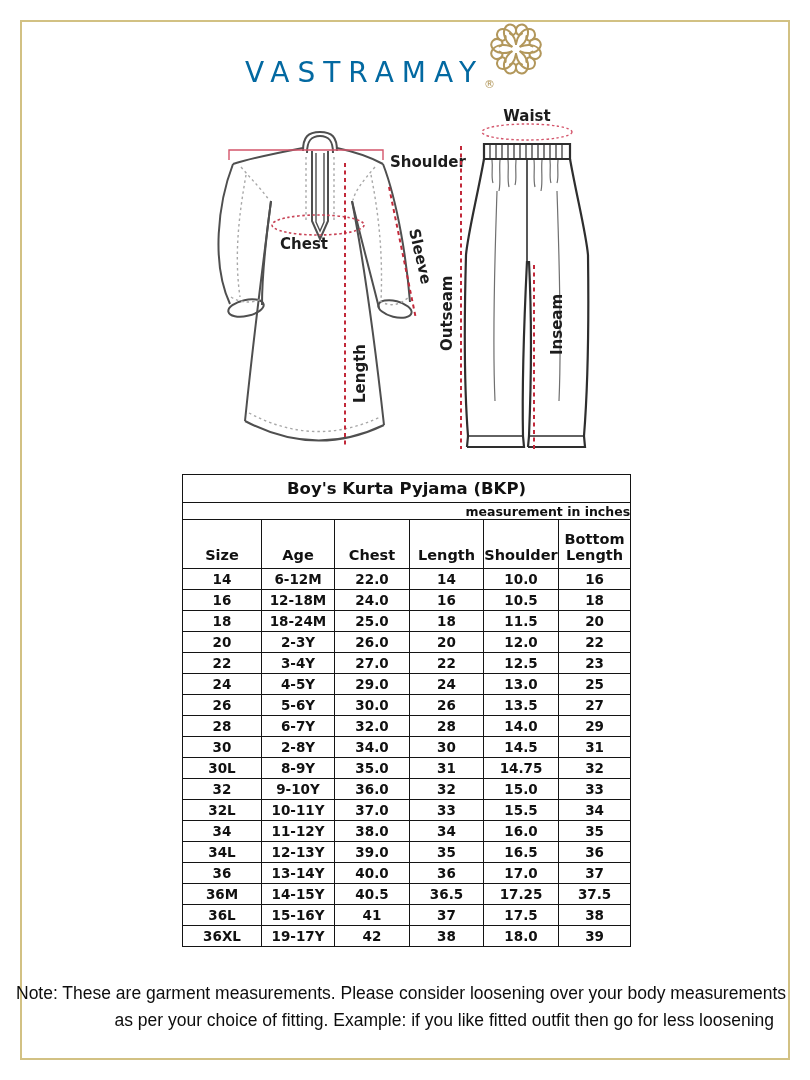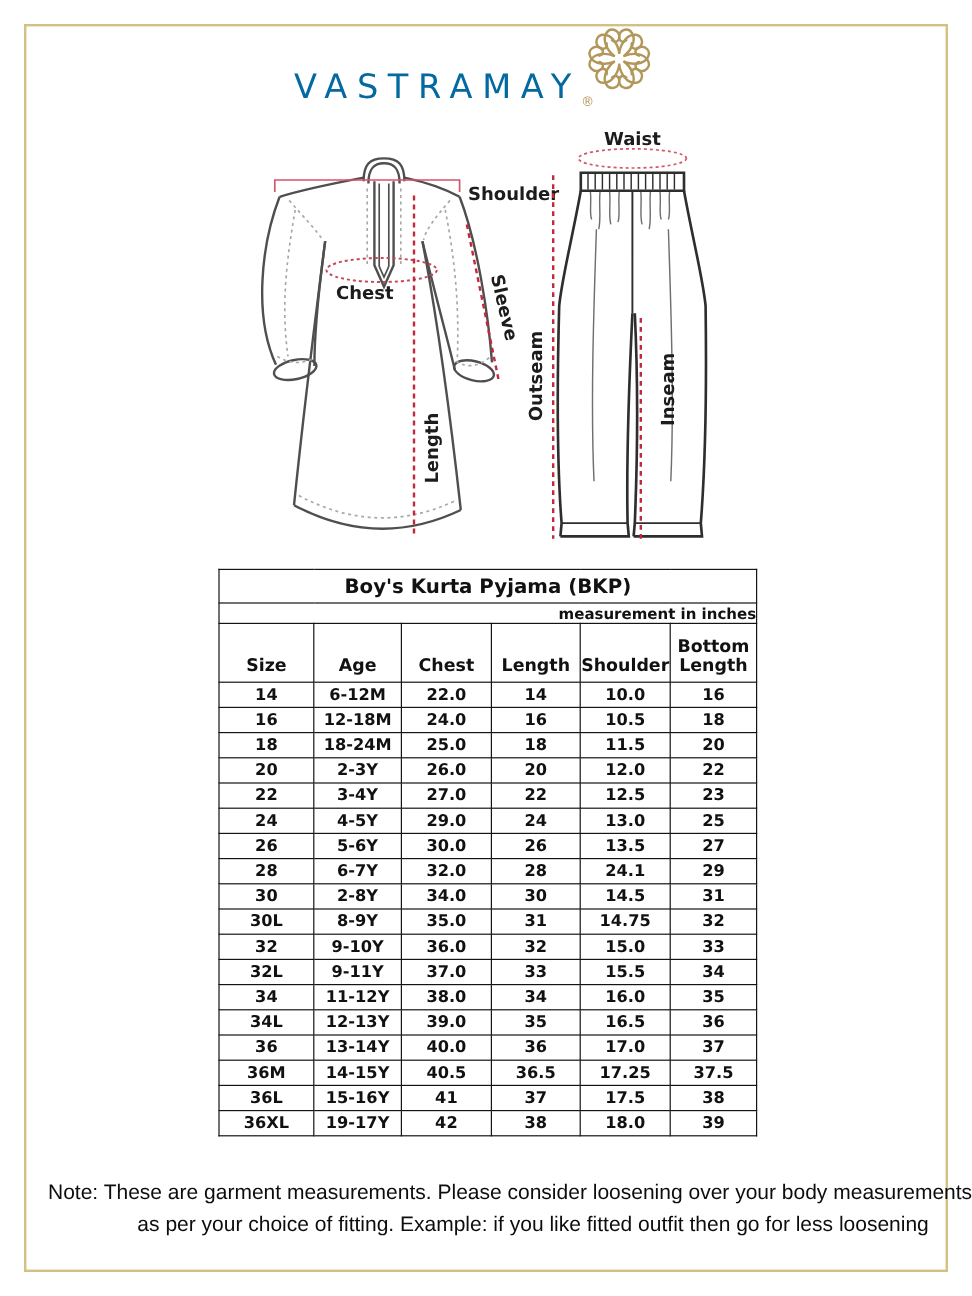--- a/index.html
+++ b/index.html
@@ -38,21 +38,21 @@
   th,td{border:1.5px solid #141414;text-align:center;padding:0;}
   .tbl-title{font-size:16.5px;font-weight:bold;height:27px;}
   .tbl-subtitle{font-size:12.5px;font-weight:bold;height:16px;text-align:right;}
   .col-head th{
     font-size:14.5px;font-weight:bold;height:44px;
     vertical-align:bottom;padding-bottom:4px;line-height:1.15;
   }
   tbody td{font-size:13.5px;font-weight:bold;height:20px;}
   
   .note{
-    position:absolute;left:40px;right:36px;top:980px;
+    position:absolute;left:16px;right:36px;top:980px;
     text-align:right;font-family:"Liberation Sans","DejaVu Sans",sans-serif;
     font-size:17.5px;line-height:27px;color:#0d0d0d;
   }
   .note div{white-space:nowrap;}
 </style>
 </head>
 <body>
 
 <div class="gold-frame"></div>
 
@@ -278,21 +278,21 @@
           <td>30.0</td>
           <td>26</td>
           <td>13.5</td>
           <td>27</td>
         </tr>
         <tr>
           <td>28</td>
           <td>6-7Y</td>
           <td>32.0</td>
           <td>28</td>
-          <td>24.1</td>
+          <td>14.0</td>
           <td>29</td>
         </tr>
         <tr>
           <td>30</td>
           <td>2-8Y</td>
           <td>34.0</td>
           <td>30</td>
           <td>14.5</td>
           <td>31</td>
         </tr>
@@ -307,21 +307,21 @@
         <tr>
           <td>32</td>
           <td>9-10Y</td>
           <td>36.0</td>
           <td>32</td>
           <td>15.0</td>
           <td>33</td>
         </tr>
         <tr>
           <td>32L</td>
-          <td>9-11Y</td>
+          <td>10-11Y</td>
           <td>37.0</td>
           <td>33</td>
           <td>15.5</td>
           <td>34</td>
         </tr>
         <tr>
           <td>34</td>
           <td>11-12Y</td>
           <td>38.0</td>
           <td>34</td>

